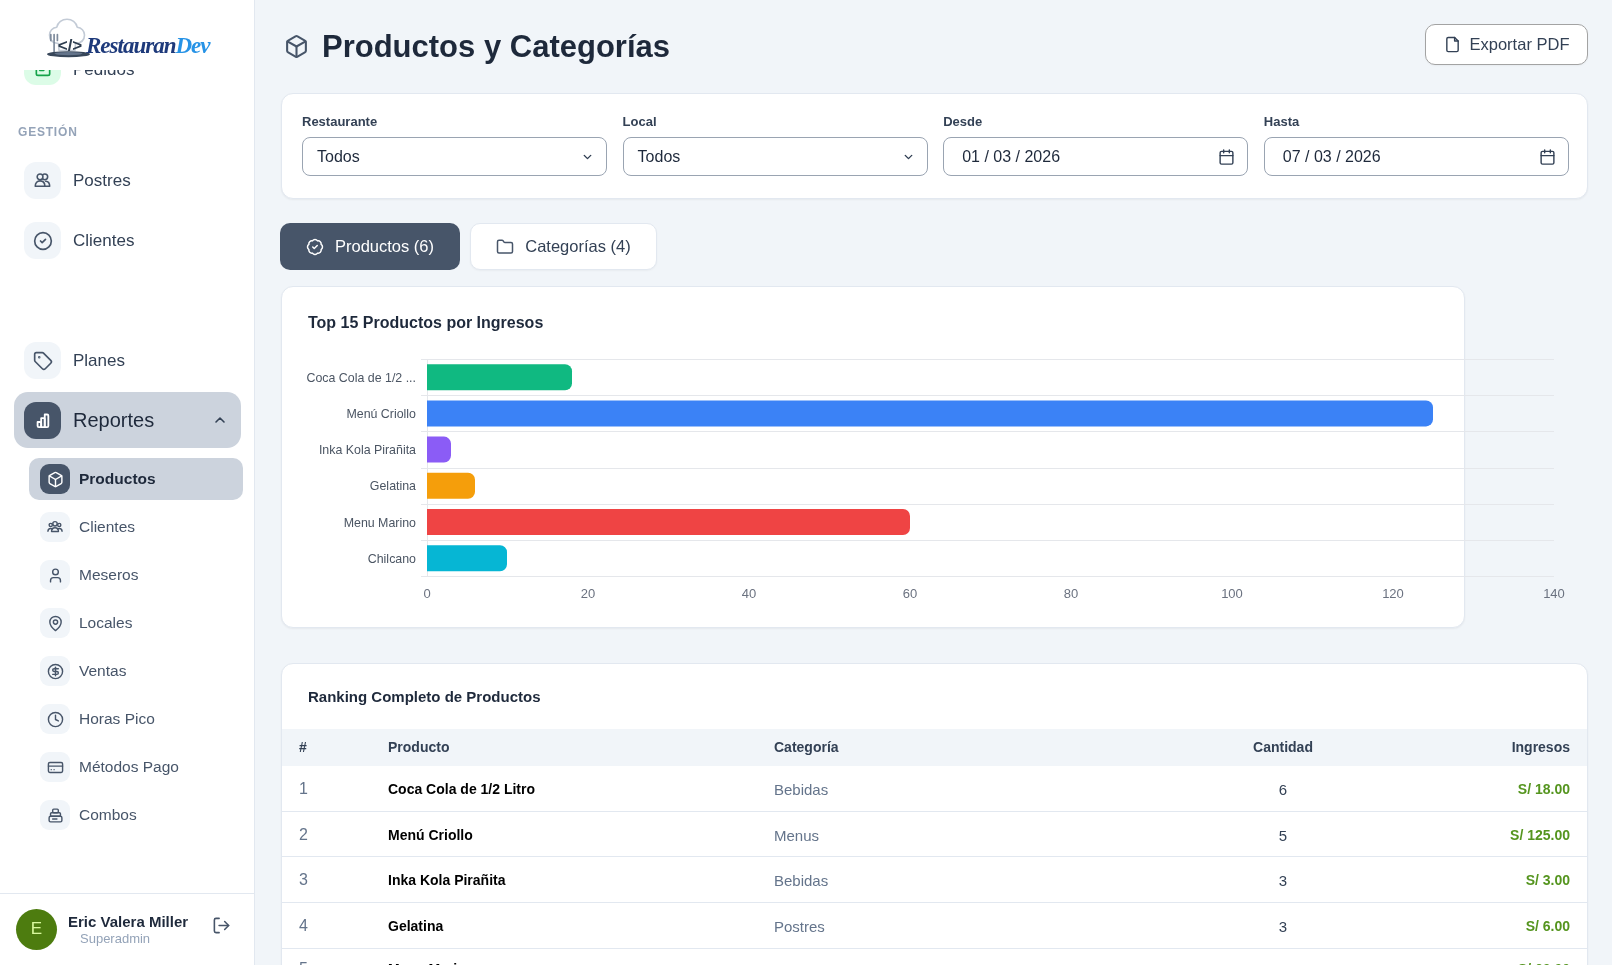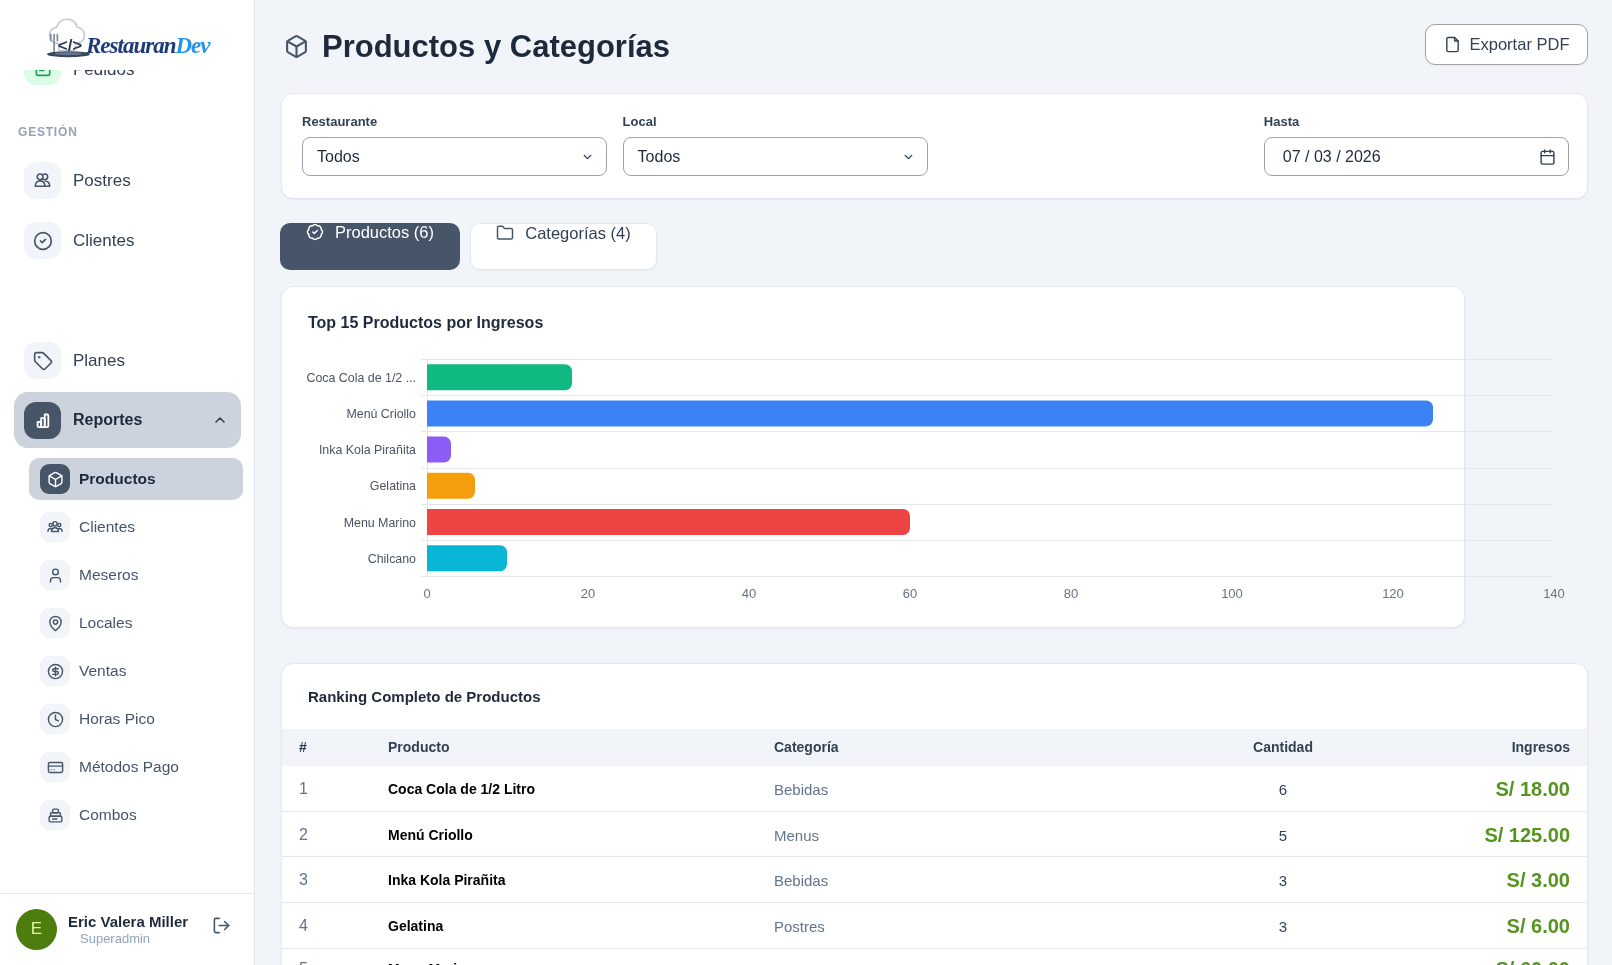--- a/index.html
+++ b/index.html
@@ -8,21 +8,21 @@
 
 #sidebar{position:absolute;left:0;top:0;width:255px;height:965px;background:#fff;border-right:1px solid #e2e8f0}
 #logo{position:absolute;left:0;top:0;width:254px;height:70px;background:#fff;z-index:5}
 #nav{position:absolute;left:0;top:62px;width:281px;height:823px;overflow:hidden}
 .mi{position:absolute;left:14px;width:227px;height:56px}
 .chip{position:absolute;left:10px;top:9.5px;width:37px;height:37px;border-radius:12px;background:#f1f5f9;display:flex;align-items:center;justify-content:center;color:#475569}
 .mi .lbl{position:absolute;left:59px;top:50%;transform:translateY(-50%);font-size:17px;color:#334155}
 .sec{position:absolute;left:18px;font-size:12px;font-weight:bold;letter-spacing:.8px;color:#94a3b8}
 .mi.active{background:#ccd3dd;border-radius:14px}
 .mi.active .chip{background:#475569;color:#fff}
-.mi.active .lbl{color:#1e293b;font-weight:bold;font-size:16px}
+.mi.active .lbl{color:#1e293b;font-weight:normal;font-size:20px}
 .chev{position:absolute;right:13px;top:50%;transform:translateY(-50%);color:#334155}
 .smi{position:absolute;left:29px;width:214px;height:42px}
 .smi .chip2{position:absolute;left:11px;top:6px;width:30px;height:30px;border-radius:9px;background:#f1f5f9;display:flex;align-items:center;justify-content:center;color:#475569}
 .smi .lbl{position:absolute;left:50px;top:50%;transform:translateY(-50%);font-size:15.5px;color:#475569}
 .smi.active{background:#ccd3dd;border-radius:10px}
 .smi.active .chip2{background:#475569;color:#fff}
 .smi.active .lbl{color:#1e293b;font-weight:bold;font-size:15.5px}
 #foot{position:absolute;left:0;bottom:0;width:254px;height:72px;border-top:1px solid #e2e8f0;background:#fff}
 #avatar{position:absolute;left:16px;top:14.5px;width:41px;height:41px;border-radius:50%;background:#4d7c0f;color:#d9f99d;font-size:17px;display:flex;align-items:center;justify-content:center}
 #uname{position:absolute;left:68px;top:19px;font-size:15px;font-weight:bold;color:#1e293b}
@@ -32,37 +32,37 @@
 #main{position:absolute;left:255px;top:0;width:1357px;height:965px}
 h1{position:absolute;left:322px;top:29px;font-size:31px;font-weight:bold;color:#1e293b}
 #hicon{position:absolute;left:284px;top:34px;color:#475569}
 #btnpdf{position:absolute;left:1425px;top:24px;width:163px;height:41px;background:#fff;border:1px solid #a3a3a3;border-radius:10px;display:flex;align-items:center;justify-content:center;gap:9px;font-size:16.5px;color:#334155;box-shadow:0 1px 2px rgba(0,0,0,.04)}
 .card{position:absolute;background:#fff;border:1px solid #e2e8f0;border-radius:12px;box-shadow:0 1px 2px rgba(0,0,0,.05)}
 #fcard{left:281px;top:93px;width:1307px;height:106px}
 .ffield{position:absolute;top:0;width:305px;height:106px}
 .flabel{position:absolute;left:0;top:20px;font-size:13px;font-weight:bold;color:#334155}
 .finput{position:absolute;left:0;top:43px;width:305px;height:39px;background:#fff;border:1px solid #9aa4b2;border-radius:8px;font-size:16px;color:#1e293b;display:flex;align-items:center;padding:0 14px}
 .finput .icr{position:absolute;right:12px;top:50%;transform:translateY(-50%);color:#334155}
-#tabs .tab{position:absolute;top:223px;height:47px;border-radius:10px;display:flex;align-items:flex-start;justify-content:center;gap:11px;font-size:16.5px}
+#tabs .tab{position:absolute;top:223px;height:47px;border-radius:10px;display:flex;align-items:center;justify-content:center;gap:11px;font-size:16.5px}
 #tab1{left:280px;width:180px;background:#475569;color:#fff}
 #tab2{left:470px;width:187px;background:#fff;border:1px solid #e2e8f0;color:#334155;box-shadow:0 1px 2px rgba(0,0,0,.04)}
 #tab2 svg{color:#475569}
 #ccard{left:281px;top:286px;width:1184px;height:342px}
 .ctitle{position:absolute;left:26px;top:27px;font-size:16px;font-weight:bold;color:#1e293b}
 #tcard{left:281px;top:663px;width:1307px;height:380px}
 #thead{position:absolute;left:0;top:64.5px;width:1305px;height:37.5px;background:#f1f5f9}
 .th{position:absolute;top:50%;transform:translateY(-50%);font-size:14px;font-weight:bold;color:#334155}
 .trow{position:absolute;left:0;width:1305px;height:45.7px}
 .trow .rb{position:absolute;left:0;bottom:0;width:100%;border-bottom:1px solid #e2e8f0}
 .td{position:absolute;top:50%;transform:translateY(-50%);font-size:15px}
 .td.rank{color:#64748b;font-size:16px}
 .td.prod{font-weight:bold;color:#000000;font-size:14px}
 .td.cat{color:#64748b}
 .td.qty{color:#334155}
-.td.money{font-weight:bold;color:#55951f;font-size:20px}
+.td.money{font-weight:bold;color:#55951f;font-size:14px}
 svg{display:block}
 </style>
 </head>
 <body>
 
 <div id="sidebar">
   <div id="logo">
     <svg width="254" height="70" viewBox="0 0 254 70">
 
       <path d="M59 50.5 L58.5 43.5 C52.5 43 49.5 39.5 49.5 35 C49.5 30.8 52.6 27.6 56.8 27.2 C57.8 22.4 62 19.2 67 19.2 C72 19.2 76.2 22.4 77.2 27.2 C81.4 27.6 84.5 30.8 84.5 35 C84.5 39.5 81.5 43 75.5 43.5 L75 50.5 Z" fill="#fff" stroke="#c3cbd6" stroke-width="1.6" stroke-linejoin="round"></path>
@@ -256,20 +256,31 @@
         </span></div>
   </div>
   <div class="ffield" style="left:340.6px">
     <div class="flabel">Local</div>
     <div class="finput">Todos<span class="icr">
           <svg width="13" height="13" viewBox="0 0 24 24" fill="none" stroke="currentColor" stroke-width="2.6" stroke-linecap="round" stroke-linejoin="round">
             <path d="m6 9 6 6 6-6"></path>
           </svg>
         </span></div>
   </div>
+  <div class="ffield" style="left:661.2px">
+    <div class="flabel">Desde</div>
+    <div class="finput" style="padding-left:18px">01 / 03 / 2026<span class="icr">
+          <svg width="17" height="17" viewBox="0 0 24 24" fill="none" stroke="currentColor" stroke-width="2" stroke-linecap="round" stroke-linejoin="round">
+            <path d="M8 2v4"></path>
+            <path d="M16 2v4"></path>
+            <rect width="18" height="18" x="3" y="4" rx="2"></rect>
+            <path d="M3 10h18"></path>
+          </svg>
+        </span></div>
+  </div>
   <div class="ffield" style="left:981.8px">
     <div class="flabel">Hasta</div>
     <div class="finput" style="padding-left:18px">07 / 03 / 2026<span class="icr">
           <svg width="17" height="17" viewBox="0 0 24 24" fill="none" stroke="currentColor" stroke-width="2" stroke-linecap="round" stroke-linejoin="round">
             <path d="M8 2v4"></path>
             <path d="M16 2v4"></path>
             <rect width="18" height="18" x="3" y="4" rx="2"></rect>
             <path d="M3 10h18"></path>
           </svg>
         </span></div>

